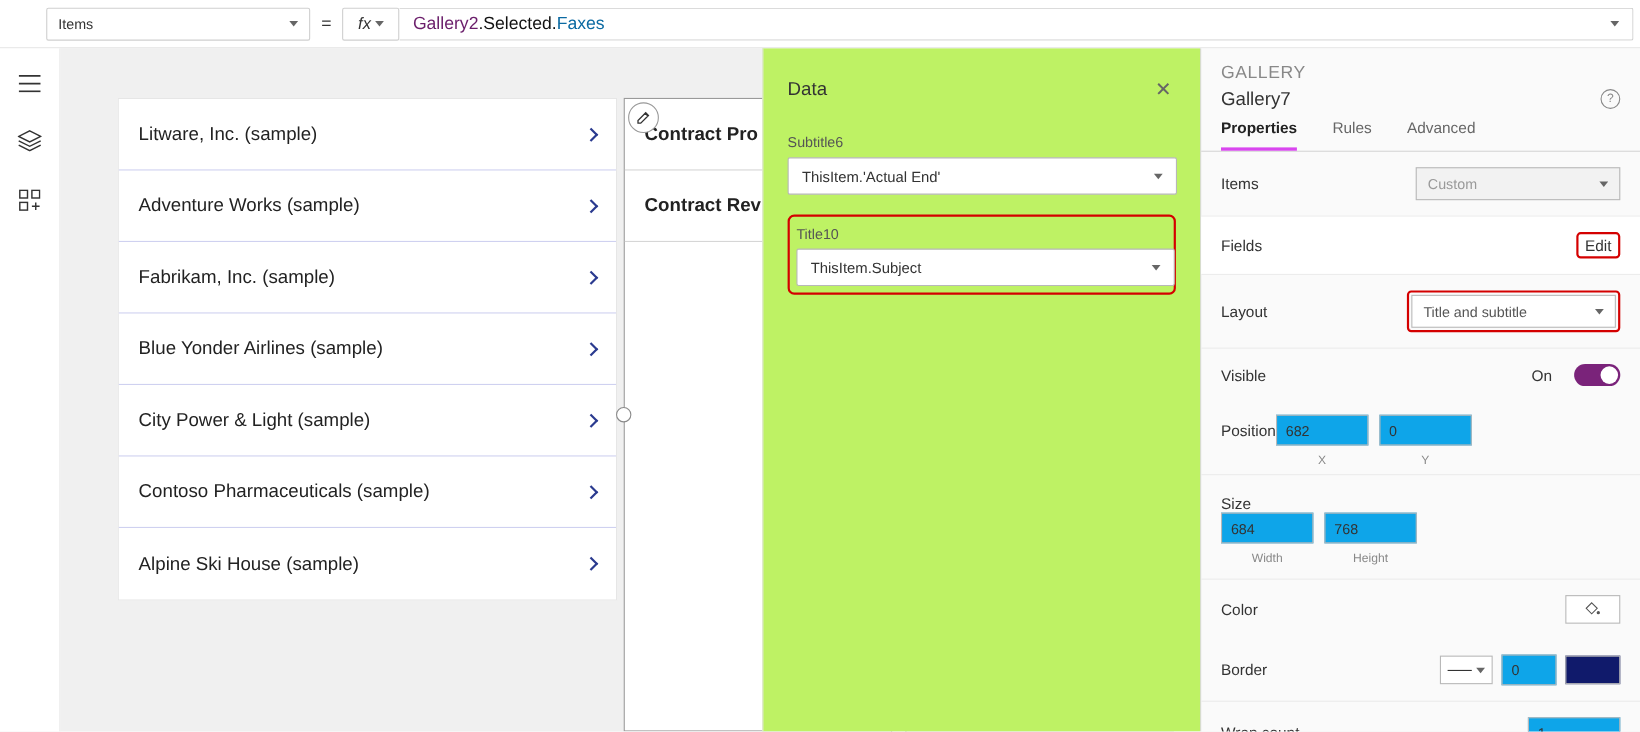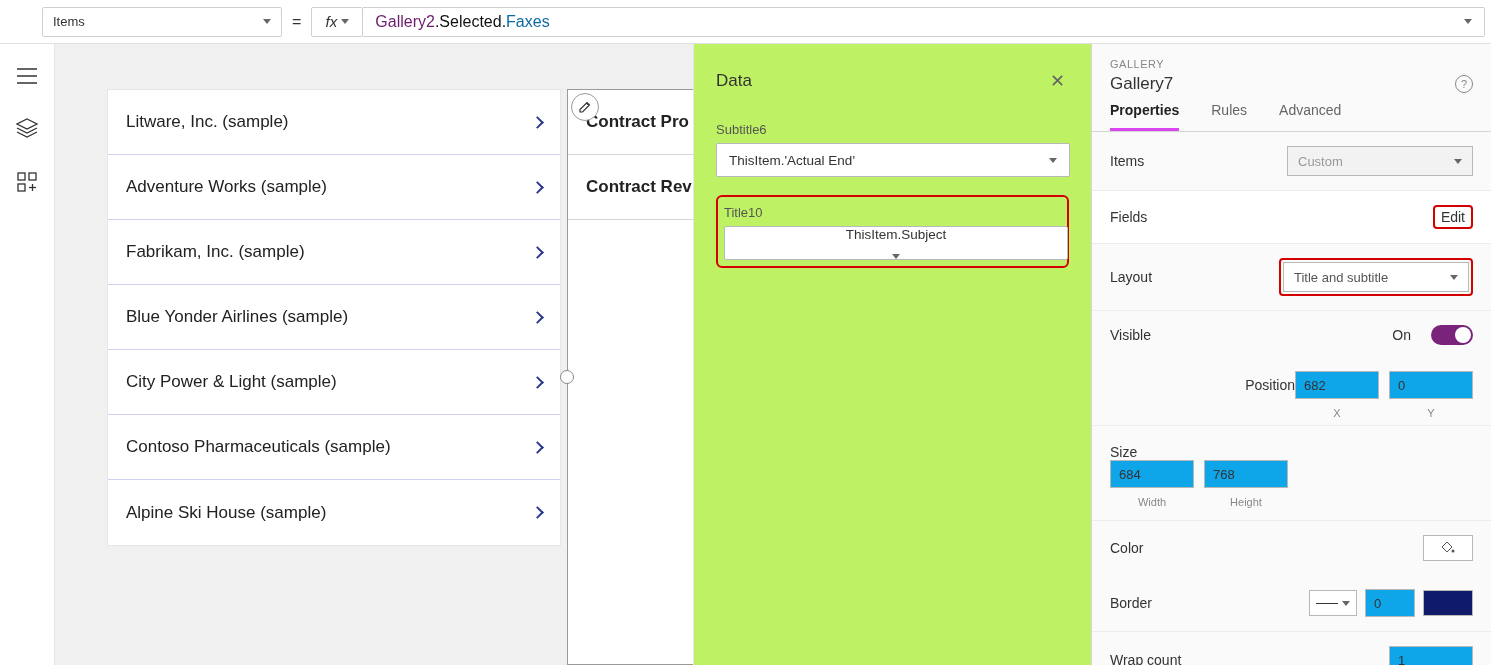--- a/index.html
+++ b/index.html
@@ -230,37 +230,37 @@
       background: #fff;
       cursor: pointer;
       margin-bottom: 22px;
     }
     .highlight-box {
       border: 2.5px solid #d40000;
       border-radius: 6px;
       padding: 8px 6px 6px 6px;
       margin-top: -4px;
     }
-    .highlight-box .data-field { margin-bottom: 0; width: 344px; flex-direction: column; }
+    .highlight-box .data-field { margin-bottom: 0; width: 344px; }
 
     .props-panel {
       position: absolute;
       right: 0;
       top: 44px;
       width: 400px;
       height: 621px;
       border-left: 1px solid #d6d6d6;
       background: #fafafa;
       z-index: 9;
     }
     .props-header {
       padding: 14px 18px 0 18px;
     }
     .props-type {
-      font-size: 11px;
+      font-size: 16px;
       letter-spacing: 0.5px;
       color: #888;
     }
     .props-name-row {
       display: flex;
       justify-content: space-between;
       align-items: center;
       margin-top: 4px;
       margin-bottom: 8px;
     }
@@ -389,21 +389,21 @@
     }
     .sub-lbl {
       font-size: 11px;
       color: #888;
       text-align: center;
       width: 84px;
     }
     .prop-row-multi {
       display: flex;
       align-items: flex-start;
-      justify-content: flex-end;
+      justify-content: flex-start;
       padding: 12px 18px 6px 18px;
       font-size: 14px;
       color: #333;
       border-bottom: 1px solid #ececec;
     }
     .color-swatch {
       width: 50px;
       height: 26px;
       border: 1px solid #b8b8b8;
       background: #fff;

